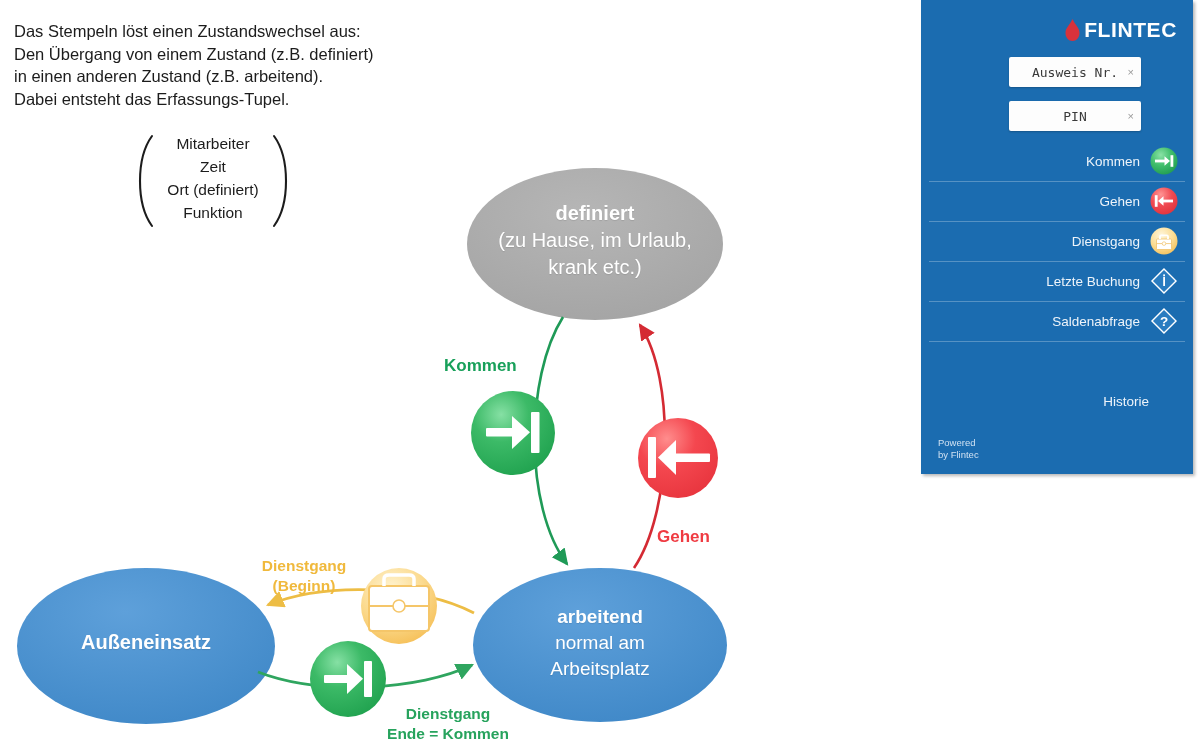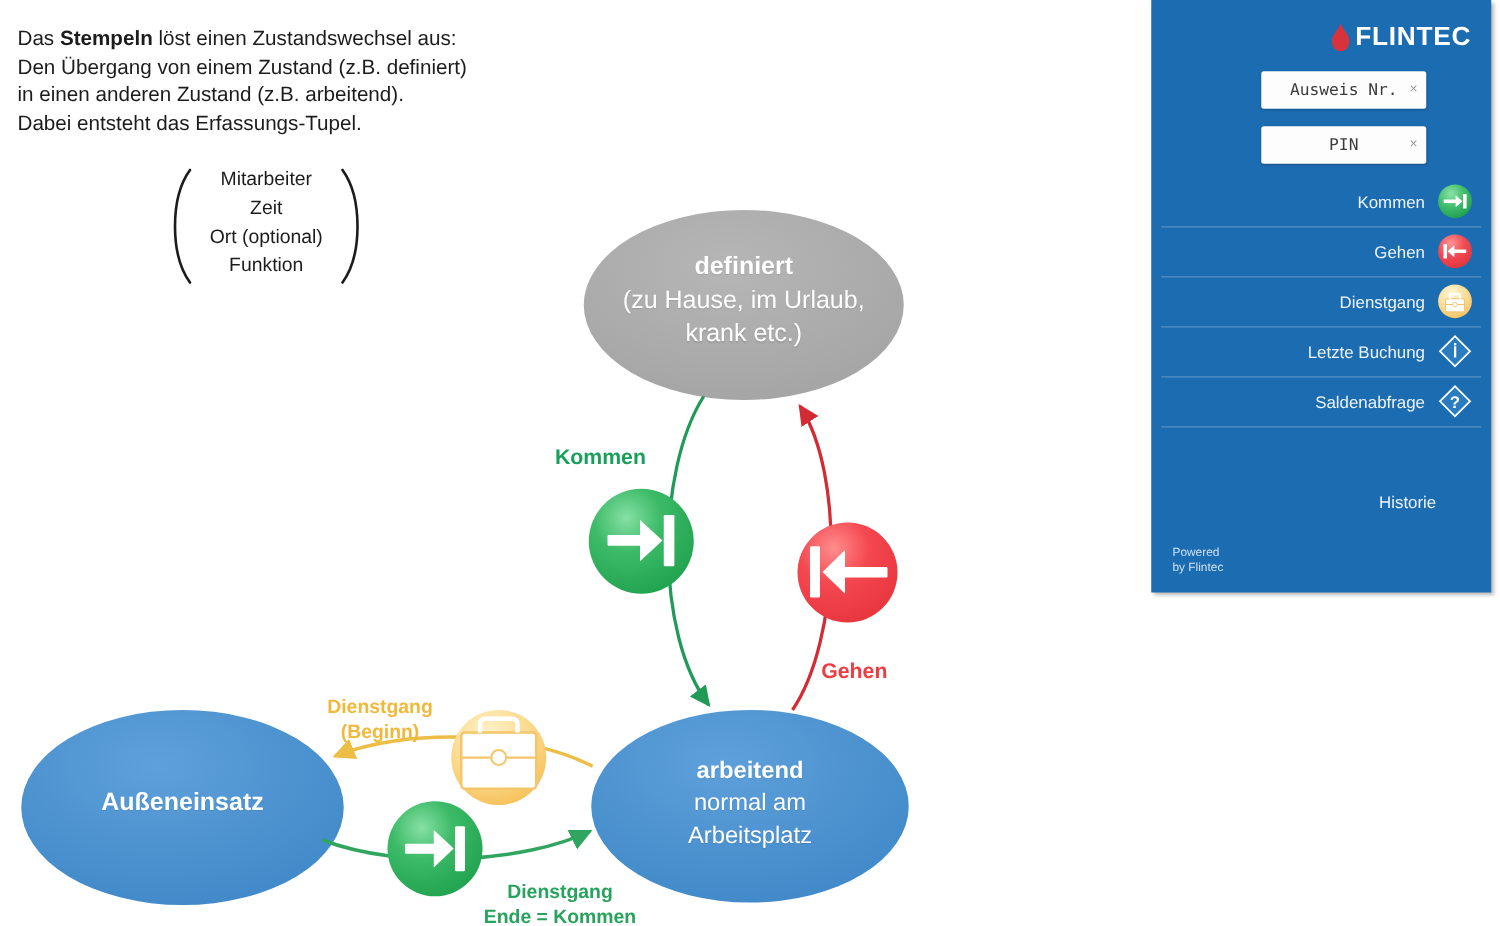--- a/index.html
+++ b/index.html
@@ -21,21 +21,21 @@
     position: absolute;
     left: 14px;
     top: 20px;
     width: 430px;
     font-size: 16.5px;
     line-height: 22.5px;
     color: #1c1c1c;
     white-space: nowrap;
   }
   #intro-text .ln { display: block; }
-  #intro-text .bold { font-weight: bold; text-align: center; }
+  #intro-text .bold { font-weight: normal; text-align: center; }
 
   
   #tuple-block {
     position: absolute;
     left: 128px;
     top: 132px;
     width: 170px;
     height: 98px;
   }
   #tuple-block .tuple-lines {
@@ -206,21 +206,21 @@
 </div>
 
 <div id="tuple-block">
   <svg width="170" height="98" viewBox="0 0 170 98">
     <path d="M 24 4 C 8 26, 8 72, 24 94" stroke="#1c1c1c" stroke-width="2.1" fill="none" stroke-linecap="round"></path>
     <path d="M 146 4 C 162 26, 162 72, 146 94" stroke="#1c1c1c" stroke-width="2.1" fill="none" stroke-linecap="round"></path>
   </svg>
   <div class="tuple-lines">
     <span>Mitarbeiter</span>
     <span>Zeit</span>
-    <span>Ort (optional)</span>
+    <span>Ort (definiert)</span>
     <span>Funktion</span>
   </div>
 </div>
 
 <div id="diagram">
   <svg id="diagram-svg" width="921" height="741" viewBox="0 0 921 741">
     <defs>
       <radialGradient id="gradGreen" cx="36%" cy="28%" r="78%">
         <stop offset="0%" stop-color="#86e0a4"></stop>
         <stop offset="42%" stop-color="#3cba67"></stop>

